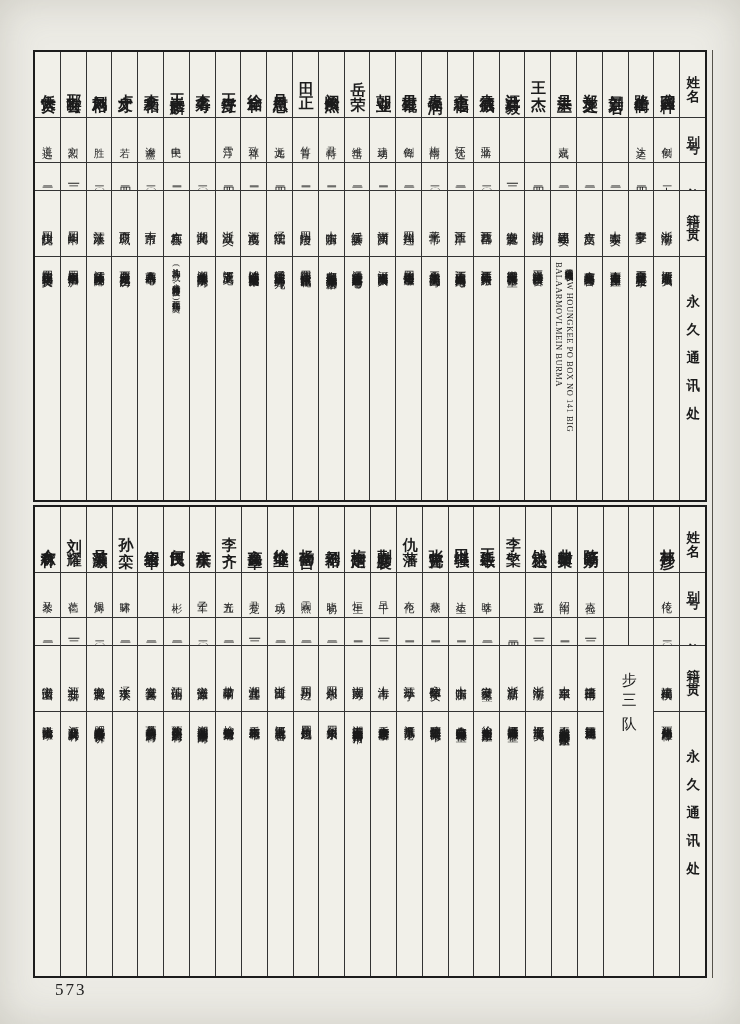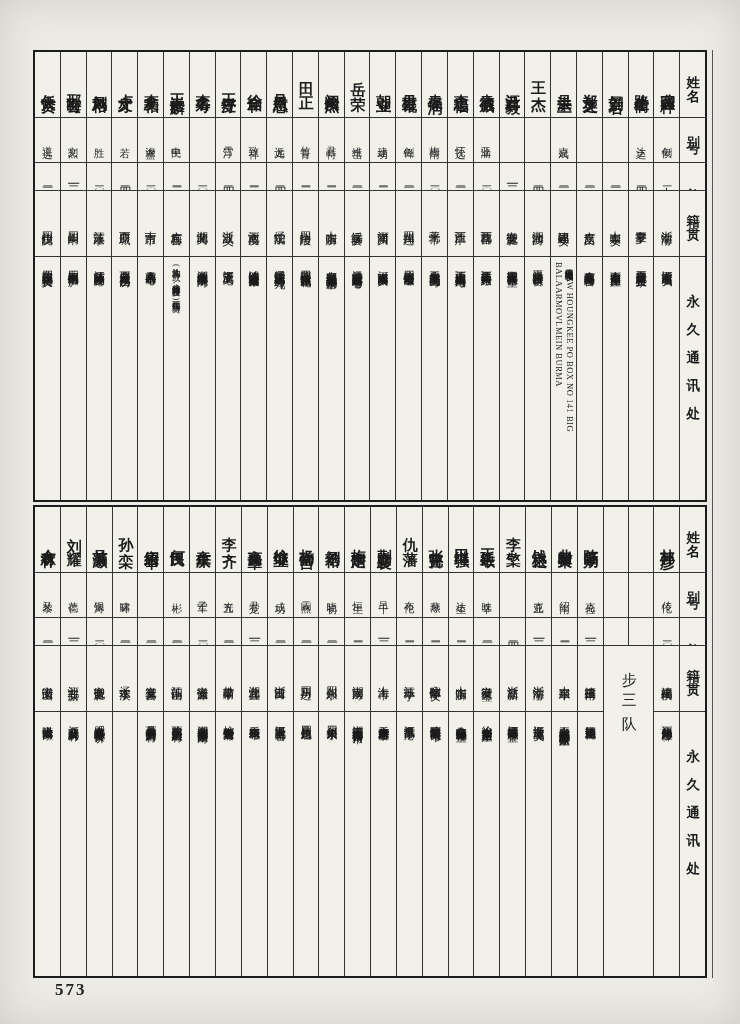--- a/index.html
+++ b/index.html
@@ -27,21 +27,21 @@
   .c-addr.small{font-size:8.5px;line-height:11px;}
   .hdr{font-weight:bold;font-size:13.5px;}
   .hdr.h-name{letter-spacing:14px;padding-top:12px;justify-content:flex-start;}
   .hdr.h-alias{letter-spacing:7px;padding-top:6px;justify-content:flex-start;}
   .hdr.h-age{letter-spacing:0;}
   .hdr.h-native{letter-spacing:14px;padding-top:12px;justify-content:flex-start;}
   .hdr.h-addr{letter-spacing:28px;padding-top:26px;justify-content:flex-start;}
   .divider .split::after{content:"";position:absolute;left:50%;top:0;bottom:0;width:1px;background:#333;}
   .divider .c-merged{flex:1;border-bottom:none;display:flex;writing-mode:vertical-rl;text-orientation:upright;
           justify-content:flex-start;align-items:center;padding-top:14px;font-size:15px;letter-spacing:22px;}
-  .page-number{position:absolute;left:55px;top:980px;font-size:17px;letter-spacing:2px;color:#222;font-weight:bold;}
+  .page-number{position:absolute;left:55px;top:980px;font-size:17px;letter-spacing:2px;color:#222;}
 </style>
 </head>
 <body>
 
 <div class="page">
   <div class="section section-top" id="section-0">
       <div class="col">
         <div class="cell c-name hdr h-name">姓名</div>
         <div class="cell c-alias hdr h-alias">别号</div>
         <div class="cell c-age hdr h-age">年龄</div>

